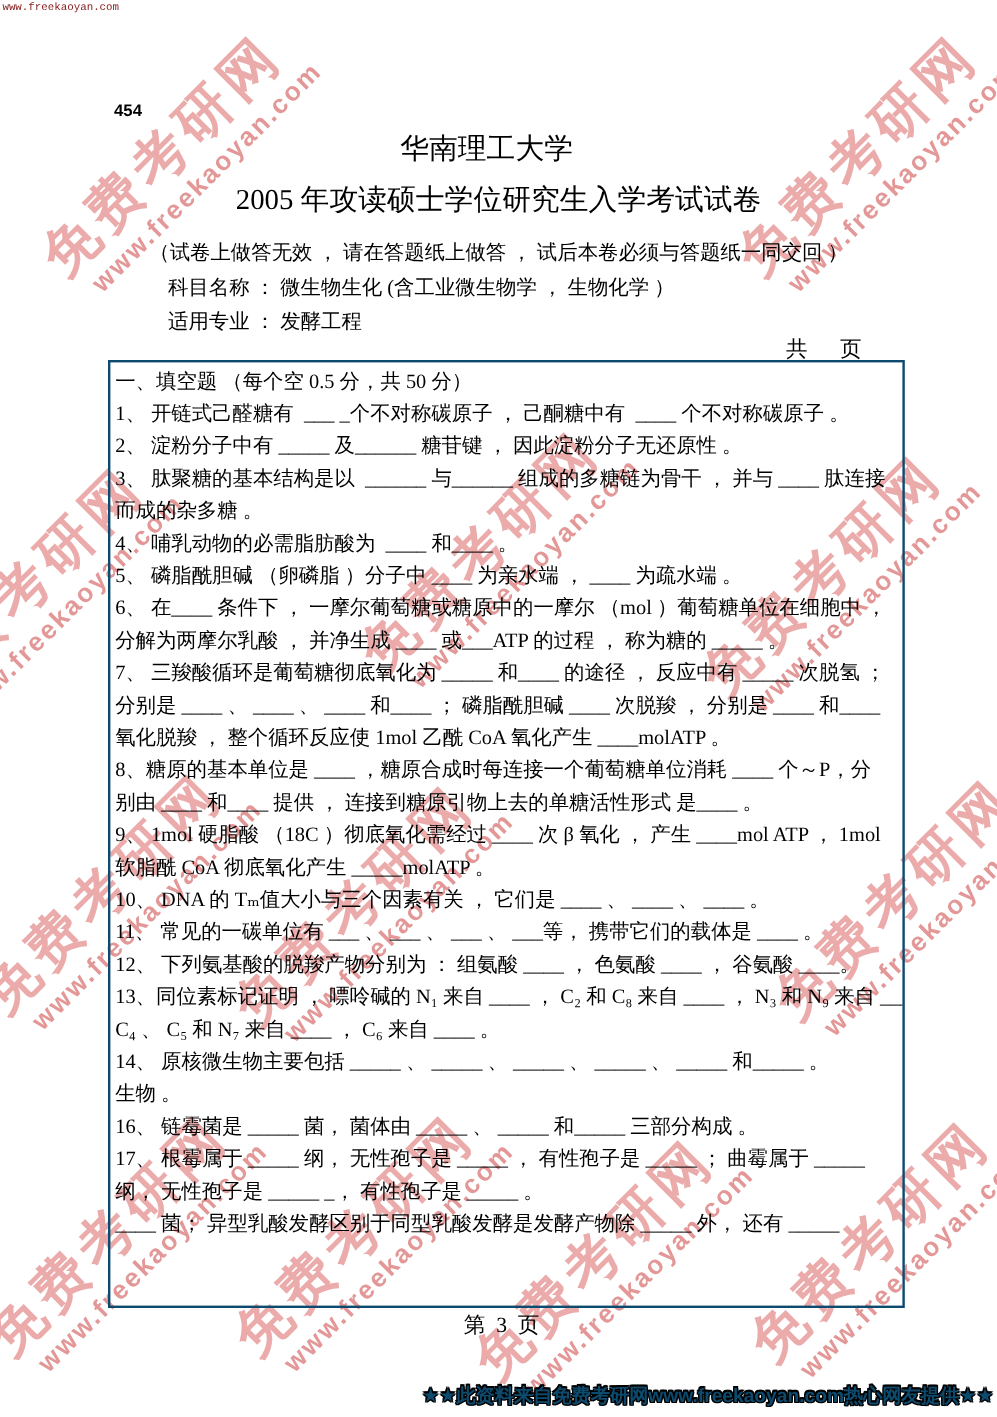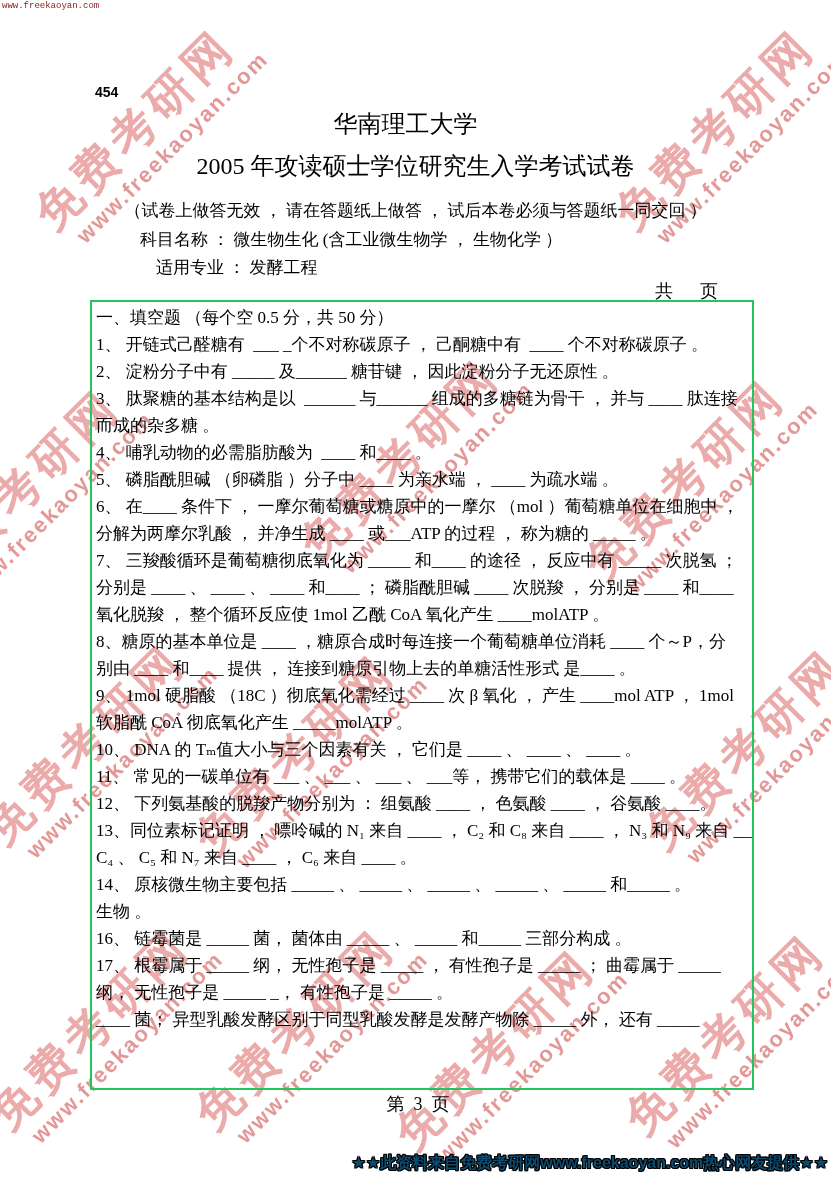--- a/index.html
+++ b/index.html
@@ -26,26 +26,26 @@
   
   .layer{position:absolute;z-index:1;}
   #corner-url{left:2px;top:1px;font-size:9px;letter-spacing:0;color:#8a2020;
     font-family:"Liberation Mono","DejaVu Sans Mono",monospace;}
   #doc-number{left:95px;top:84px;font-size:14px;font-weight:bold;
     font-family:"Liberation Sans","DejaVu Sans",sans-serif;}
   #university{left:0;top:108px;width:811px;text-align:center;font-size:24px;}
   #exam-title{left:0;top:150px;width:831px;text-align:center;font-size:24px;}
   #notice{left:0;top:199px;width:831px;text-align:center;font-size:17px;white-space:pre;}
   #subject-line{left:140px;top:228px;font-size:17px;white-space:pre;}
-  #major-line{left:140px;top:256px;font-size:17px;white-space:pre;margin-left:16px;}
+  #major-line{left:140px;top:256px;font-size:17px;white-space:pre;}
   #pages-label{left:655px;top:279px;font-size:18px;white-space:pre;}
   
   #question-box{
     left:90px;top:300px;width:652px;height:782px;
-    border:2px solid #22c55e;background:transparent;
+    border:2px solid #0c4a6e;background:transparent;
     padding:2px 4px;overflow:hidden;
   }
   .q-line{
     font-size:17px;line-height:27px;height:27px;white-space:pre;
   }
   #page-footer{left:90px;top:1092px;width:656px;text-align:center;font-size:18px;white-space:pre;}
   #credit-footer{
     right:3px;bottom:7px;font-size:16px;font-weight:bold;letter-spacing:0;
     color:#0c4a6e;white-space:nowrap;
     text-shadow:-1px -1px 0 #000,1px -1px 0 #000,-1px 1px 0 #000,1px 1px 0 #000,

